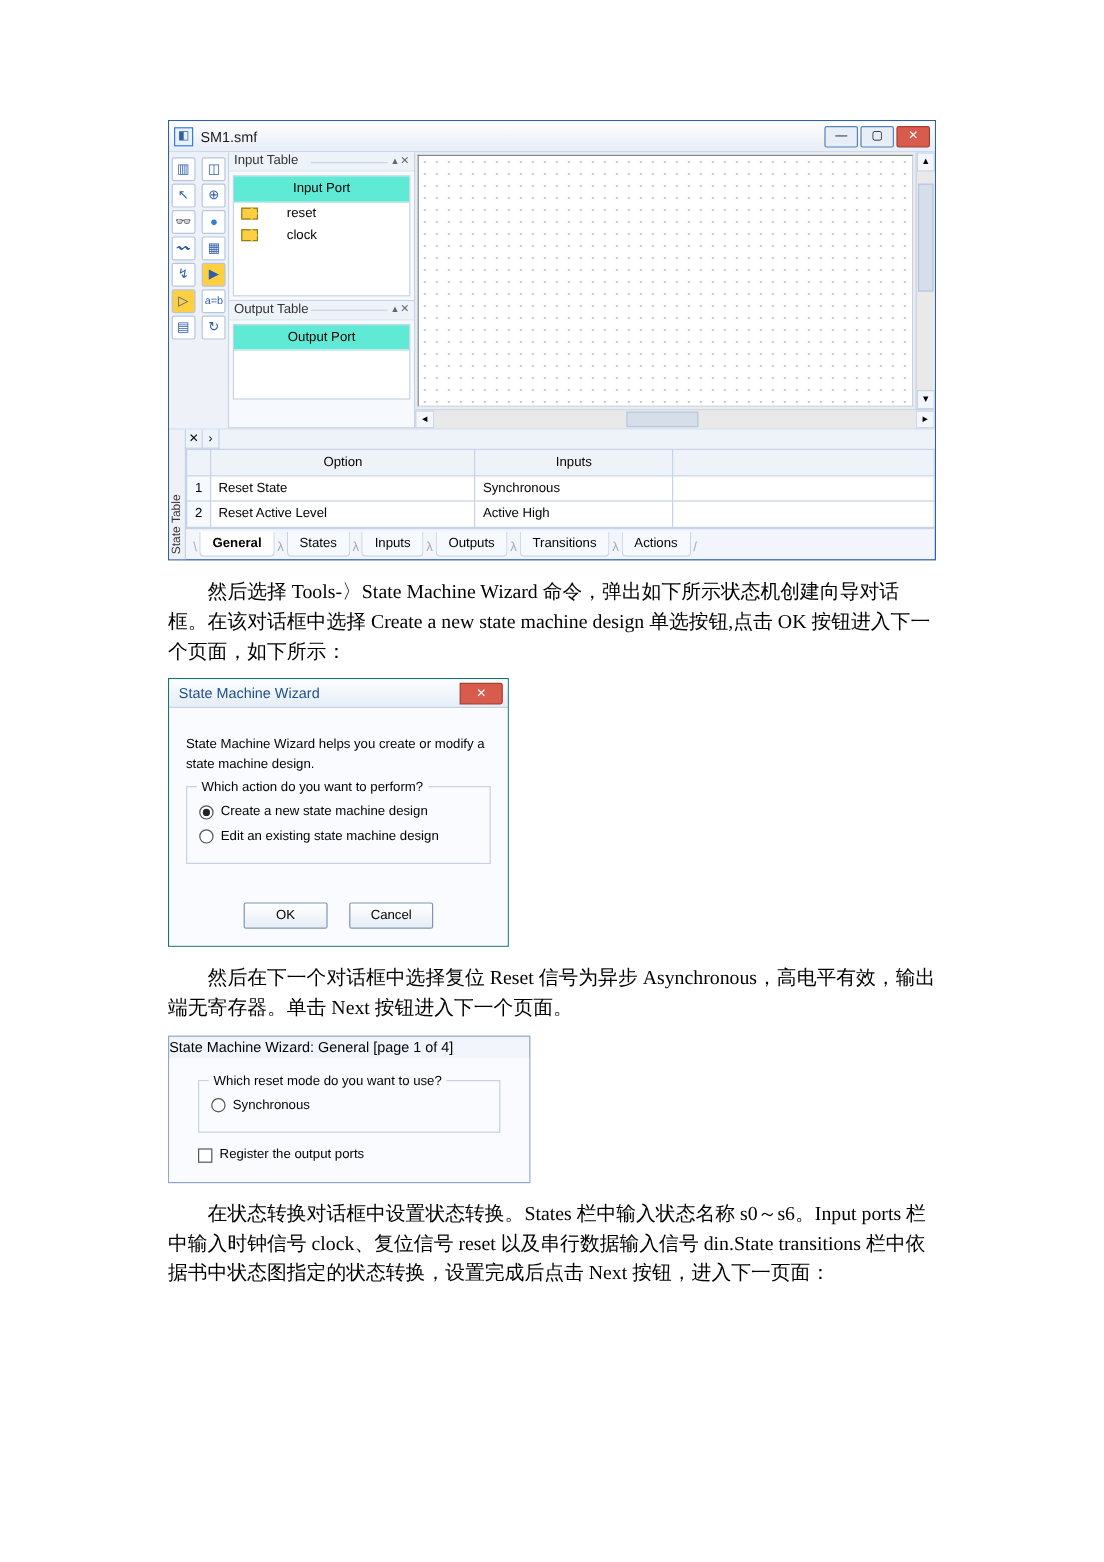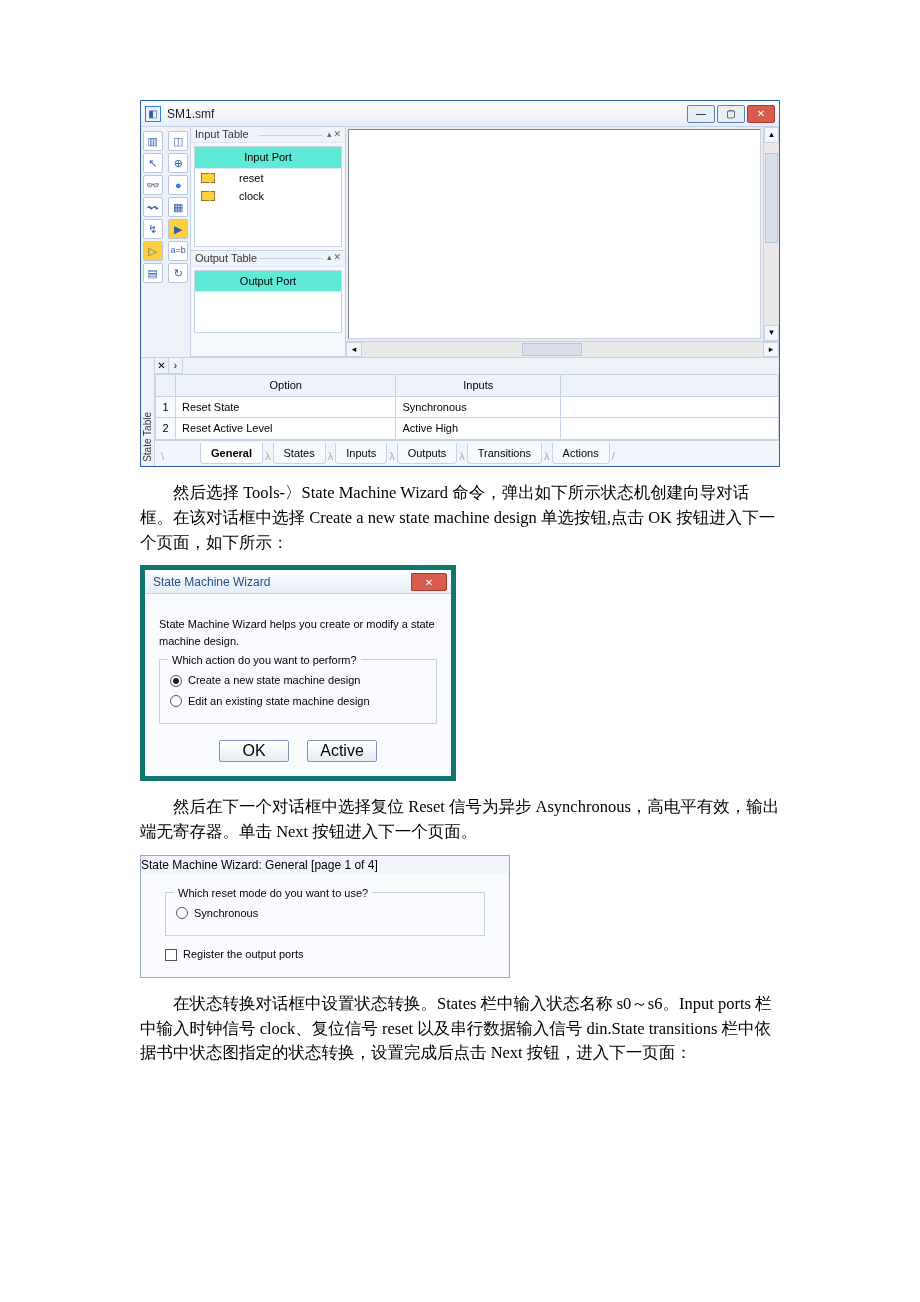--- a/index.html
+++ b/index.html
@@ -46,39 +46,39 @@
   .state-table-main { flex:1; }
   .state-header-row { display:flex; background:#eef3fa; }
   .state-header-row .xbtn { width:14px; height:16px; display:flex; align-items:center; justify-content:center; border-right:1px solid #c6d3e6; border-bottom:1px solid #c6d3e6; font-size:10px; }
   .opt-table { width:100%; border-collapse:collapse; font-size:11px; }
   .opt-table th, .opt-table td { border:1px solid #c6d3e6; padding:2px 6px; text-align:left; background:#fff; }
   .opt-table th { background:#eef3fa; text-align:center; font-weight:normal; }
   .opt-table td.rownum { width:20px; text-align:center; background:#f6f9fd; }
   .tabs { display:flex; padding:2px 4px; gap:0; font-size:11px; align-items:flex-end; border-top:1px solid #c6d3e6; }
   .tabs .tabsep { padding:0 2px; color:#aaa; }
   .tab { padding:2px 10px; border:1px solid #c6d3e6; border-top:none; background:#f6f9fd; border-radius:0 0 4px 4px; }
-  .tab.active { background:#fff; font-weight:bold;margin-left:34px; }
+  .tab.active { background:#fff; font-weight:bold; }
 
   
-  .dlg { border:5px solid #0f766e; background:#f2f6fc; font-family:Tahoma,"Segoe UI",sans-serif; font-size:12px; width:316px; position:relative; }
+  .dlg { border:1px solid #0f766e; background:#f2f6fc; font-family:Tahoma,"Segoe UI",sans-serif; font-size:12px; width:284px; position:relative; }
   .dlg .dlg-title { height:24px; background:linear-gradient(#fdfefe,#e5edf7); display:flex; align-items:center; padding:0 8px; color:#1f4e8c; font-size:12px; border-bottom:1px solid #c6d3e6; }
   .dlg .dlg-close { position:absolute; right:4px; top:3px; width:36px; height:18px; background:#d85c4e; border:1px solid #a63d30; border-radius:0 2px 2px 0; display:flex; align-items:center; justify-content:center; color:#fff; font-size:10px; }
   .dlg-body { padding:10px 14px; background:#f9fbfe; }
   .dlg-desc { font-size:11px; margin-bottom:10px;margin-top:12px; }
   .groupbox { border:1px solid #c6d3e6; padding:8px 10px 10px; margin-bottom:8px; position:relative; background:#f9fbfe; }
   .groupbox .gb-legend { position:absolute; top:-8px; left:8px; background:#f9fbfe; padding:0 4px; font-size:11px; }
   .radio-row, .check-row { display:flex; align-items:center; gap:6px; font-size:11px; margin:4px 0; }
   .radio { width:12px; height:12px; border-radius:50%; border:1px solid #555; display:flex; align-items:center; justify-content:center; background:#fff; }
   .radio.sel::after { content:""; width:6px; height:6px; background:#222; border-radius:50%; }
   .check { width:12px; height:12px; border:1px solid #555; background:#fff; display:flex; align-items:center; justify-content:center; font-size:10px; }
   .check.sel::after { content:"✓"; }
   .dlg-buttons { display:flex; justify-content:center; gap:18px; padding:8px 0 4px; }
-  .btn { min-width:70px; height:22px; border:1px solid #7f95b8; background:linear-gradient(#fff,#e6edf6); border-radius:2px; display:flex; align-items:center; justify-content:center; font-size:16px; }
-
-  .wizpage { border:1px solid #8fa8c8; background:#f2f6fc; font-family:Tahoma,"Segoe UI",sans-serif; font-size:12px; width:370px; }
+  .btn { min-width:70px; height:22px; border:1px solid #7f95b8; background:linear-gradient(#fff,#e6edf6); border-radius:2px; display:flex; align-items:center; justify-content:center; font-size:11px;margin-top:16px; }
+
+  .wizpage { border:1px solid #8fa8c8; background:#f2f6fc; font-family:Tahoma,"Segoe UI",sans-serif; font-size:12px; width:302px; }
   .wizpage .dlg-body { padding:18px 24px 10px; }
 
   .watermark-wrap { position:relative; }
   .watermark { position:absolute; right:-310px; top:28px; font-size:40px; font-weight:300; color:#cfcfcf; font-family:Arial,sans-serif; letter-spacing:1px; pointer-events:none; white-space:nowrap; }
 
   .fig2-row { display:flex; align-items:flex-start; gap:20px; }
 
 </style>
 </head>
 <body>
@@ -237,21 +237,21 @@
             <div class="radio sel"></div>
             <span>Create a new state machine design</span>
           </div>
           <div class="radio-row">
             <div class="radio"></div>
             <span>Edit an existing state machine design</span>
           </div>
         </div>
         <div class="dlg-buttons">
           <div class="btn">OK</div>
-          <div class="btn">Active</div>
+          <div class="btn">Cancel</div>
         </div>
       </div>
     </div>
   </div>
 </div>
 
 <p class="body-text">然后在下一个对话框中选择复位 Reset 信号为异步 Asynchronous，高电平有效，输出端无寄存器。单击 Next 按钮进入下一个页面。</p>
 
 <div class="fig-wrap">
   <div class="wizpage">

